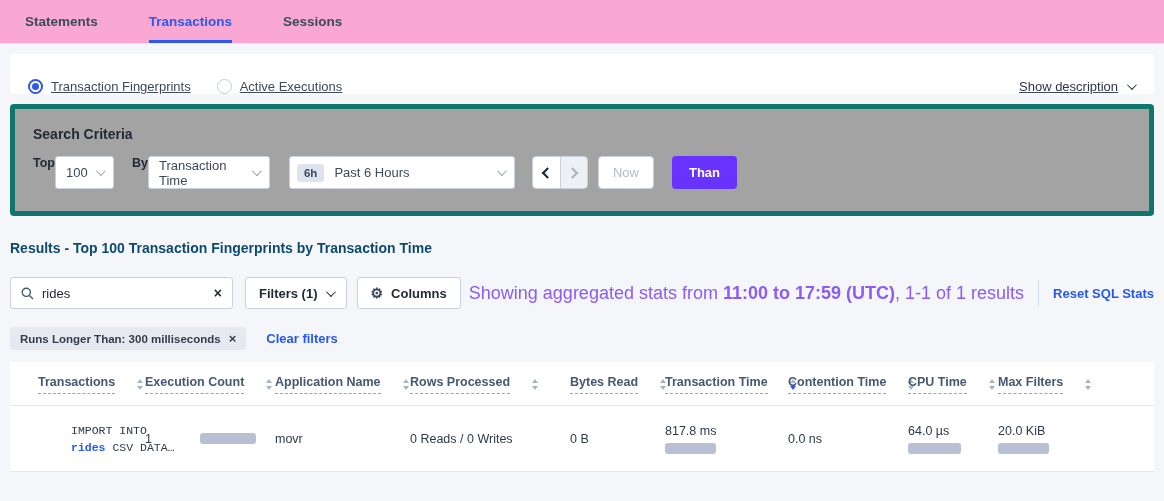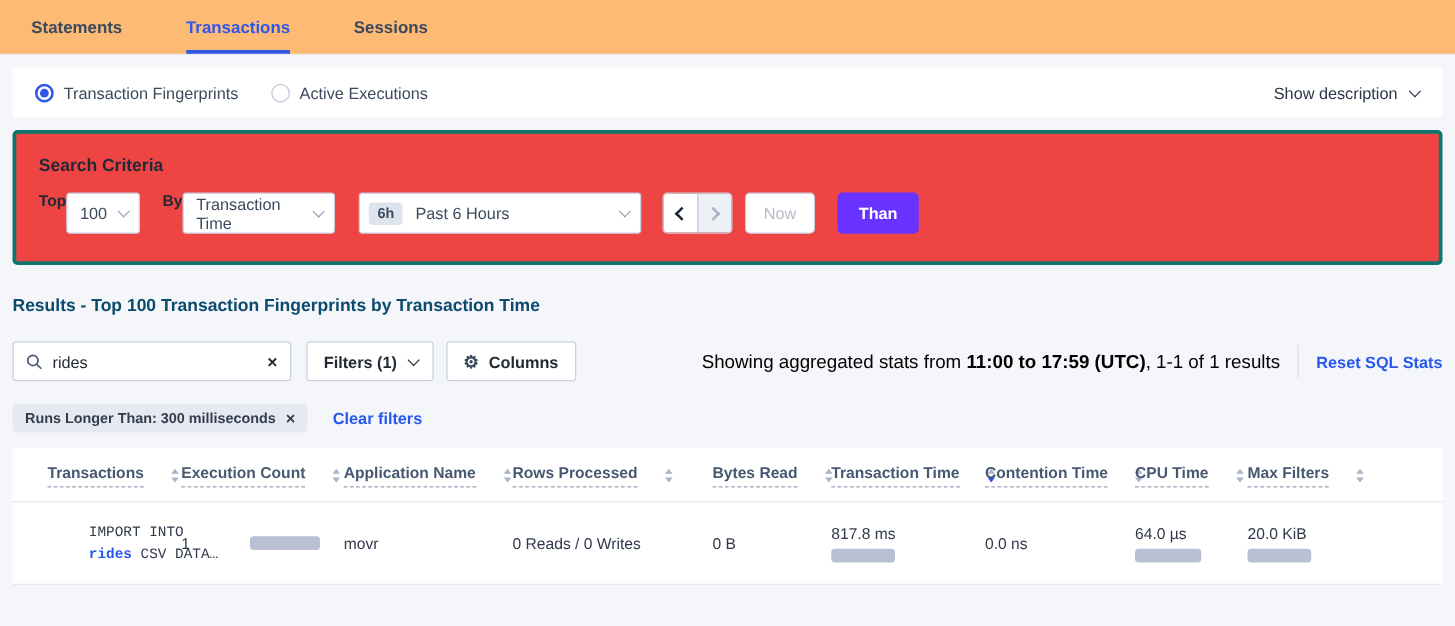--- a/index.html
+++ b/index.html
@@ -2,44 +2,44 @@
 <html><head>
 <meta charset="utf-8">
 <style>
   * { margin:0; padding:0; box-sizing:border-box; }
   html,body { background:#f4f6fa; }
   .app {
     position:relative; width:1164px; height:501px; overflow:hidden;
     background:#f4f6fa; font-family:"Liberation Sans", sans-serif; color:#3c4a5d;
   }
   
-  .tabbar { background:#fdba74; height:44px; border-bottom:1px solid #e7ebf1;
+  .tabbar { background:#f9a8d4; height:44px; border-bottom:1px solid #e7ebf1;
             display:flex; align-items:stretch; padding-left:25px; }
   .tab { display:flex; align-items:center; margin-right:51px; font-size:13.5px;
          font-weight:600; color:#3c4a5d; cursor:pointer; border-bottom:3px solid transparent;
          padding-top:3px; }
   .tab.active { color:#2f57e8; border-bottom-color:#2f57e8; }
   
   .radio-card { margin:10px 10px 0; background:#fff; height:40px; display:flex;
-                align-items:center; justify-content:space-between; padding:0 20px 0 18px;
-                border-radius:3px; }
+                align-items:flex-end; justify-content:space-between; padding:0 20px 0 18px;
+                border-radius:3px;text-decoration:underline; }
   .radio-group { display:flex; align-items:center; gap:26px; }
   .radio-option { display:flex; align-items:center; gap:8px; font-size:13px; cursor:pointer; }
   .radio { width:15px; height:15px; border-radius:50%; display:flex; align-items:center;
            justify-content:center; background:#fff; }
   .radio.on { border:2px solid #2f57e8; }
   .radio.on .dot { width:7px; height:7px; border-radius:50%; background:#2f57e8; }
   .radio.off { border:1.5px solid #c3cbd8; }
   .show-desc { display:flex; align-items:center; gap:9px; font-size:13px; color:#2c3648;
                cursor:pointer; }
   .chev { width:7px; height:7px; border-right:1.6px solid currentColor;
           border-bottom:1.6px solid currentColor; display:inline-block;
           transform:rotate(45deg) translateY(-2px); }
   
-  .criteria-card { margin:10px 10px 0; background:#ef4444; border:3px solid #0f766e;
+  .criteria-card { margin:10px 10px 0; background:#a3a3a3; border:5px solid #0f766e;
                    border-radius:4px; padding:17px 18px 22px; }
   .criteria-title { font-size:14px; font-weight:700; color:#242a35; }
   .criteria-row { display:flex; align-items:flex-end; margin-top:14px; }
   .field { display:flex; flex-direction:row; }
   .field-label { font-size:12.5px; font-weight:700; color:#242a35; margin-bottom:6px; }
   .select { height:33px; border:1px solid #c9d1de; border-radius:3px; background:#fff;
             display:flex; align-items:center; font-size:13px; color:#3c4a5d; cursor:pointer;
             padding:0 10px; }
   .select .chev { color:#97a2b6; margin-left:auto; }
   .sel-top { width:59px; margin-right:18px; }
@@ -71,21 +71,21 @@
   .search-box input { border:none; outline:none; flex:1; font-size:13px; color:#242a35;
                       font-family:"Liberation Sans", sans-serif; margin-left:8px; min-width:0; }
   .search-clear { color:#242a35; font-size:14px; font-weight:700; cursor:pointer; line-height:1; }
   .btn { height:32px; background:#fff; border:1px solid #c9d1de; border-radius:3px;
          display:flex; align-items:center; font-size:13px; font-weight:600; color:#242a35;
          cursor:pointer; padding:0 13px; gap:8px; }
   .btn-filters { margin-left:12px; }
   .btn-columns { margin-left:10px; }
   .gear { font-size:14px; color:#3c4a5d; line-height:1; }
   .spacer { flex:1; }
-  .stats-text { font-size:15px; color:#000000; white-space:nowrap; }
+  .stats-text { font-size:18px; color:#8b5cf6; white-space:nowrap; }
   .stats-text b { font-weight:700; }
   .v-divider { width:1px; height:26px; background:#d5dbe6; margin:0 14px; }
   .link { font-size:13px; font-weight:600; color:#2658f0; cursor:pointer; white-space:nowrap; }
   
   .chip-row { margin:18px 10px 0; display:flex; align-items:center; }
   .chip { background:#e6e9f0; border-radius:3px; padding:5px 10px; font-size:11.5px;
           font-weight:600; color:#323c4d; display:flex; align-items:center; gap:8px;text-align:center; }
   .chip-x { font-size:13px; font-weight:700; cursor:pointer; line-height:1; }
   .clear-link { margin-left:20px; font-size:13px; }
   

